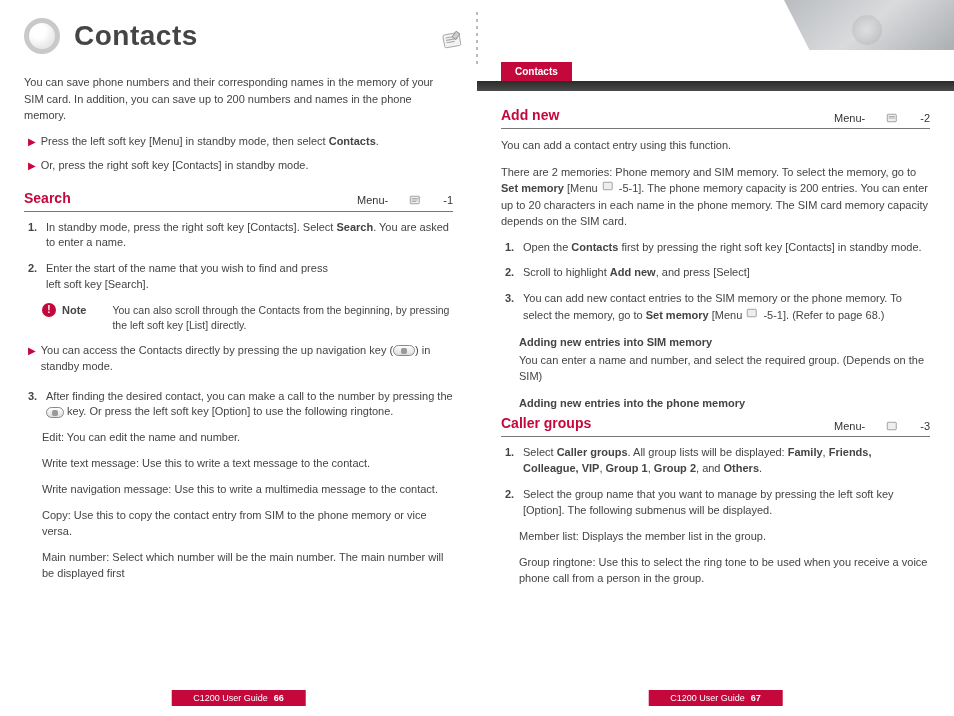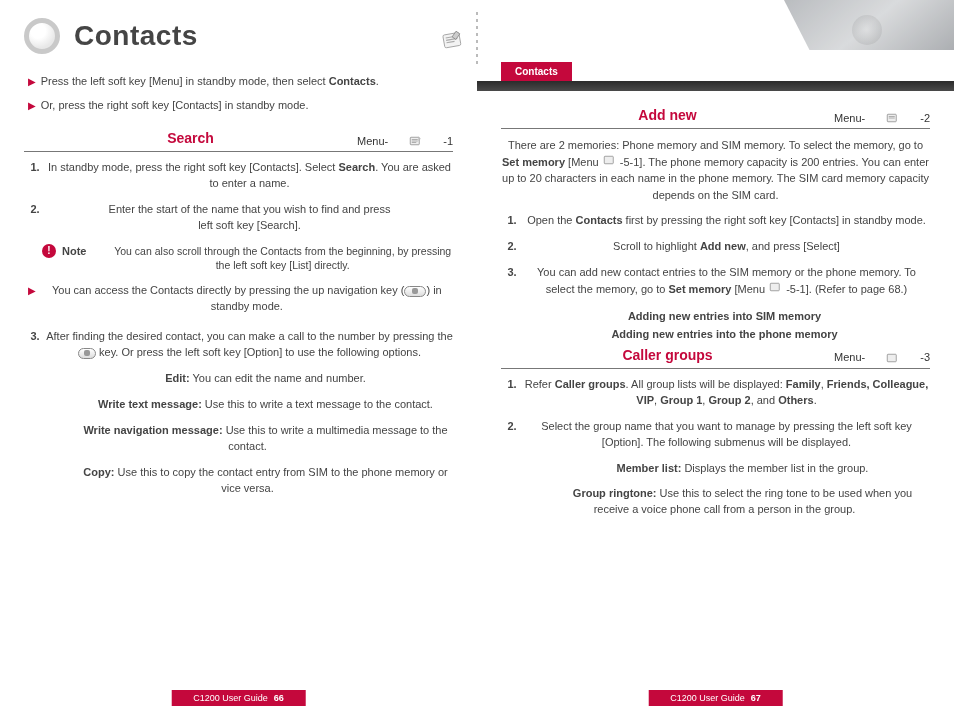--- a/index.html
+++ b/index.html
@@ -7,21 +7,21 @@
     font-family: Arial, Helvetica, sans-serif;
     font-size: 11px;
     color: #333;
     background: #fff;
     width: 954px;
     height: 716px;
     position: relative;
     overflow: hidden;
   }
   .spread { display: flex; width: 100%; height: 100%; }
-  .page { width: 50%; height: 100%; position: relative; padding: 0 24px; text-align: center; }
+  .page { width: 50%; height: 100%; position: relative; padding: 0 24px; }
   .page.left { padding-top: 18px; }
   .page.right { padding-top: 18px; }
 
   
   .hdr-left { display: flex; align-items: center; margin-bottom: 20px; }
   .ring-icon {
     width: 36px; height: 36px; border: 5px solid #c9c9c9; border-radius: 50%;
     background: radial-gradient(circle at 35% 30%, #fff 30%, #e8e8e8 70%);
     margin-right: 14px;
   }
@@ -80,21 +80,21 @@
   .note-row { display:flex; margin: 4px 0 10px 18px; line-height:1.4; }
   .note-badge {
     width:14px; height:14px; border-radius:50%; background:#c4083c; color:#fff;
     font-weight:bold; font-size:10px; display:flex; align-items:center; justify-content:center;
     margin-right:6px; flex-shrink:0;
   }
   .note-row .lbl { font-weight:bold; margin-right:6px; }
   .note-row .ntxt { font-size:10.5px; color:#444;margin-left:20px;}
 
   .opt { margin: 0 0 10px 18px; line-height:1.45; }
-  .opt b { font-weight:bold;margin-left:36px; }
+  .opt b { font-weight:normal; }
 
   .key-icon { display:inline-block; width:22px; height:11px; border:1px solid #888; border-radius:6px; background:linear-gradient(#fff,#ddd); vertical-align:middle; position:relative;}
   .key-icon.small{width:18px;}
   .key-icon::after{content:''; position:absolute; left:50%; top:50%; width:6px;height:6px; background:#999; border-radius:2px; transform:translate(-50%,-50%);}
 
   .subhead { font-weight:bold; margin: 2px 0 2px 18px; }
   .subpara { margin: 0 0 10px 18px; line-height:1.45; }
 
   
   .footer {
@@ -110,20 +110,21 @@
 
 <div class="spread">
 
   <div class="page left">
     <div class="hdr-left">
       <div class="ring-icon"></div>
       <div class="title">Contacts</div>
     </div>
 
     <div class="body-text">
+      <div class="para">You can save phone numbers and their corresponding names in the memory of your SIM card. In addition, you can save up to 200 numbers and names in the phone memory.</div>
 
       <div class="bullet-list">
         <div class="bullet">
           <span class="arw">▶</span>
           <span class="txt"><span>Press the left soft key [Menu] in standby mode, then select </span><b>Contacts</b><span>.</span></span>
         </div>
         <div class="bullet">
           <span class="arw">▶</span>
           <span class="txt">Or, press the right soft key [Contacts] in standby mode.</span>
         </div>
@@ -167,28 +168,29 @@
       <div class="bullet-list" style="margin-left:4px">
         <div class="bullet">
           <span class="arw">▶</span>
           <span class="txt"><span>You can access the Contacts directly by pressing the up navigation key (</span><span class="key-icon"></span><span>) in standby mode.</span></span>
         </div>
       </div>
 
       <div class="num-list">
         <div class="num-item">
           <span class="n">3.</span>
-          <span class="t"><span>After finding the desired contact, you can make a call to the number by pressing the </span><span class="key-icon small"></span><span> key. Or press the left soft key [Option] to use the following options.</span></span>
+          <span class="t"><span>After finding the desired contact, you can make a call to the number by pressing the </span><span class="key-icon small"></span><span> key. Or press the left soft key [Option] to use the following ringtone.</span></span>
         </div>
       </div>
 
       <div class="opt"><b>Edit:</b><span> You can edit the name and number.</span></div>
       <div class="opt"><b>Write text message:</b><span> Use this to write a text message to the contact.</span></div>
       <div class="opt"><b>Write navigation message:</b><span> Use this to write a multimedia message to the contact.</span></div>
       <div class="opt"><b>Copy:</b><span> Use this to copy the contact entry from SIM to the phone memory or vice versa.</span></div>
+      <div class="opt"><b>Main number:</b><span> Select which number will be the main number. The main number will be displayed first</span></div>
     </div>
 
     <div class="footer">
       <span>C1200 User Guide</span>
       <span class="pg">66</span>
     </div>
   </div>
 
   <div class="page right">
     <div class="phone-img"></div>
@@ -204,20 +206,21 @@
         <div class="h">Add new</div>
         <div class="menu">
           <span>Menu-</span>
           <span class="mini-icon"><svg viewBox="0 0 20 16">
                 <rect x="3" y="3" width="12" height="10" rx="1" fill="#eee" stroke="#888"></rect>
                 <path d="M5 6h8M5 8h8" stroke="#999"></path>
               </svg></span>
           <span> -2</span>
         </div>
       </div>
+      <div class="para">You can add a contact entry using this function.</div>
       <div class="para">
         <span>There are 2 memories: Phone memory and SIM memory. To select the memory, go to </span><b>Set memory</b><span> [Menu </span><span class="mini-icon"><svg viewBox="0 0 20 16">
               <rect x="3" y="3" width="12" height="10" rx="1" fill="#eee" stroke="#888"></rect>
             </svg></span><span> -5-1]. The phone memory capacity is 200 entries. You can enter up to 20 characters in each name in the phone memory. The SIM card memory capacity depends on the SIM card.</span>
       </div>
 
       <div class="num-list">
         <div class="num-item">
             <span class="n">1.</span>
             <span class="t"><span>Open the </span><b>Contacts</b><span> first by pressing the right soft key [Contacts] in standby mode.</span></span>
@@ -228,37 +231,38 @@
           </div>
         <div class="num-item">
             <span class="n">3.</span>
             <span class="t"><span>You can add new contact entries to the SIM memory or the phone memory. To select the memory, go to </span><b>Set memory</b><span> [Menu </span><span class="mini-icon"><svg viewBox="0 0 20 16">
                   <rect x="3" y="3" width="12" height="10" rx="1" fill="#eee" stroke="#888"></rect>
                 </svg></span><span> -5-1]. (Refer to page 68.)</span></span>
           </div>
       </div>
 
       <div class="subhead">Adding new entries into SIM memory</div>
+      <div class="subpara">You can enter a name and number, and select the required group. (Depends on the SIM)</div>
       <div class="subhead">Adding new entries into the phone memory</div>
 
       <div class="sec-head">
         <div class="h">Caller groups</div>
         <div class="menu">
           <span>Menu-</span>
           <span class="mini-icon"><svg viewBox="0 0 20 16">
                 <rect x="3" y="3" width="12" height="10" rx="1" fill="#eee" stroke="#888"></rect>
               </svg></span>
           <span> -3</span>
         </div>
       </div>
 
       <div class="num-list">
         <div class="num-item">
             <span class="n">1.</span>
-            <span class="t"><span>Refer </span><b>Caller groups</b><span>. All group lists will be displayed: </span><b>Family</b><span>, </span><b>Friends, Colleague, VIP</b><span>, </span><b>Group 1</b><span>, </span><b>Group 2</b><span>, and </span><b>Others</b><span>.</span></span>
+            <span class="t"><span>Select </span><b>Caller groups</b><span>. All group lists will be displayed: </span><b>Family</b><span>, </span><b>Friends, Colleague, VIP</b><span>, </span><b>Group 1</b><span>, </span><b>Group 2</b><span>, and </span><b>Others</b><span>.</span></span>
           </div>
         <div class="num-item">
             <span class="n">2.</span>
             <span class="t">Select the group name that you want to manage by pressing the left soft key [Option]. The following submenus will be displayed.</span>
           </div>
       </div>
 
       <div class="opt"><b>Member list:</b><span> Displays the member list in the group.</span></div>
       <div class="opt"><b>Group ringtone:</b><span> Use this to select the ring tone to be used when you receive a voice phone call from a person in the group.</span></div>
     </div>

